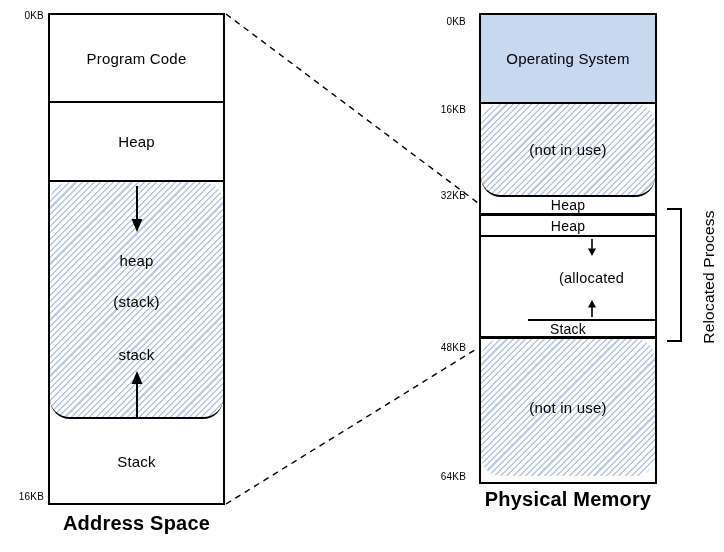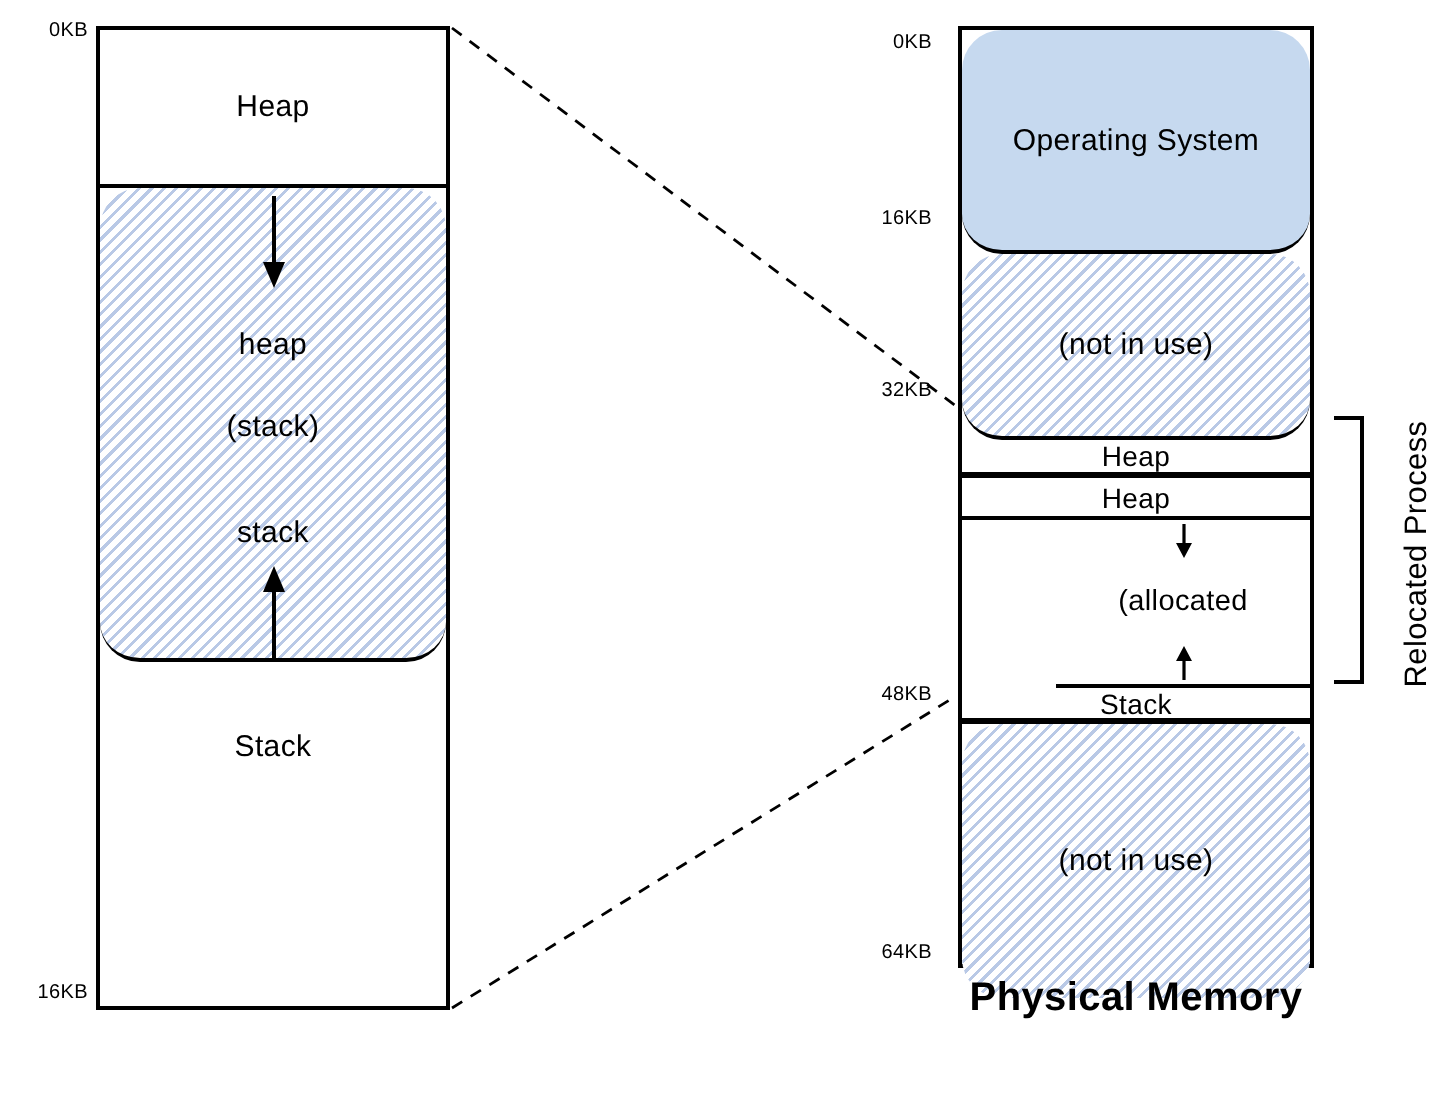--- a/index.html
+++ b/index.html
@@ -38,21 +38,21 @@
   .sec-program-code{height:88px;}
   .sec-left-heap{height:79px;}
   .sec-free{height:237px;}
   .sec-left-stack{height:84px;}
   .free-inner{position:absolute;left:0;top:0;width:100%;height:100%;}
   .free-item{position:absolute;left:0;width:100%;text-align:center;}
   .free-arrow{position:absolute;left:50%;transform:translateX(-50%);}
 
   
   .right-box{left:479px;top:13px;width:178px;height:471px;}
-  .sec-os{height:112px;background:var(--os-fill);border-radius:20px;}
+  .sec-os{height:89px;background:var(--os-fill);}
   .sec-niu-top{height:93px;}
   .sec-code{height:19px;font-size:14px;}
   .sec-right-heap{height:21px;font-size:14px;}
   .sec-alloc{height:84px;display:flex;flex-direction:column;
              align-items:center;justify-content:space-between;padding:2px 0;margin-left:47px;}
   .sec-alloc .alloc-text{text-align:center;font-size:14.5px;line-height:17px;}
   .sec-right-stack{height:18px;font-size:14px;}
   .sec-niu-bottom{height:137px;}
 
   
@@ -80,20 +80,23 @@
 <body>
 
 <div class="canvas">
 
   <svg class="overlay">
     <line x1="226" y1="14" x2="478" y2="203" stroke="#000" stroke-width="1.4" stroke-dasharray="6 5"></line>
     <line x1="226" y1="504" x2="478" y2="348" stroke="#000" stroke-width="1.4" stroke-dasharray="6 5"></line>
   </svg>
 
   <div class="membox left-box">
+    <div class="sec sec-program-code bb2">
+      <span>Program Code</span>
+    </div>
     <div class="sec sec-left-heap bb2">
       <span>Heap</span>
     </div>
     <div class="sec sec-free hatch bb2">
       <div class="free-inner">
         <svg class="free-arrow" style="top:4px" width="14" height="46">
           <line x1="7" y1="0" x2="7" y2="36" stroke="#000" stroke-width="2"></line>
           <polygon points="7,46 1.5,33 12.5,33" fill="#000"></polygon>
         </svg>
         <div class="free-item" style="top:70px">heap</div>
@@ -105,20 +108,21 @@
         </svg>
       </div>
     </div>
     <div class="sec sec-left-stack">
       <span>Stack</span>
     </div>
   </div>
 
   <div class="kb kb-left" style="top:6px">0KB</div>
   <div class="kb kb-left" style="top:487px">16KB</div>
+  <div class="title title-left">Address Space</div>
 
   <div class="membox right-box">
     <div class="sec sec-os bb2">
       <span>Operating System</span>
     </div>
     <div class="sec sec-niu-top hatch bb2">
       <span>(not in use)</span>
     </div>
     <div class="sec sec-code bb3">
       <span>Heap</span>

